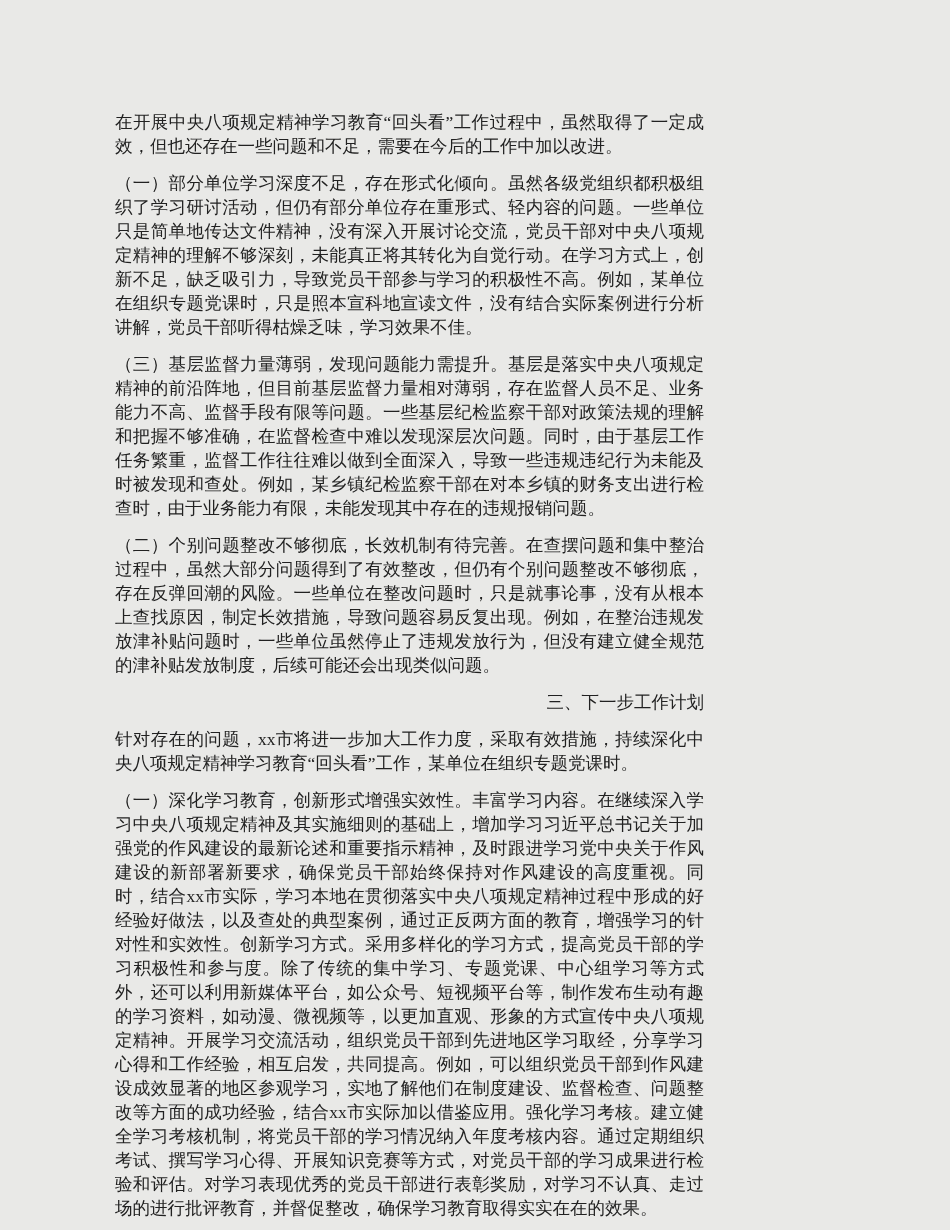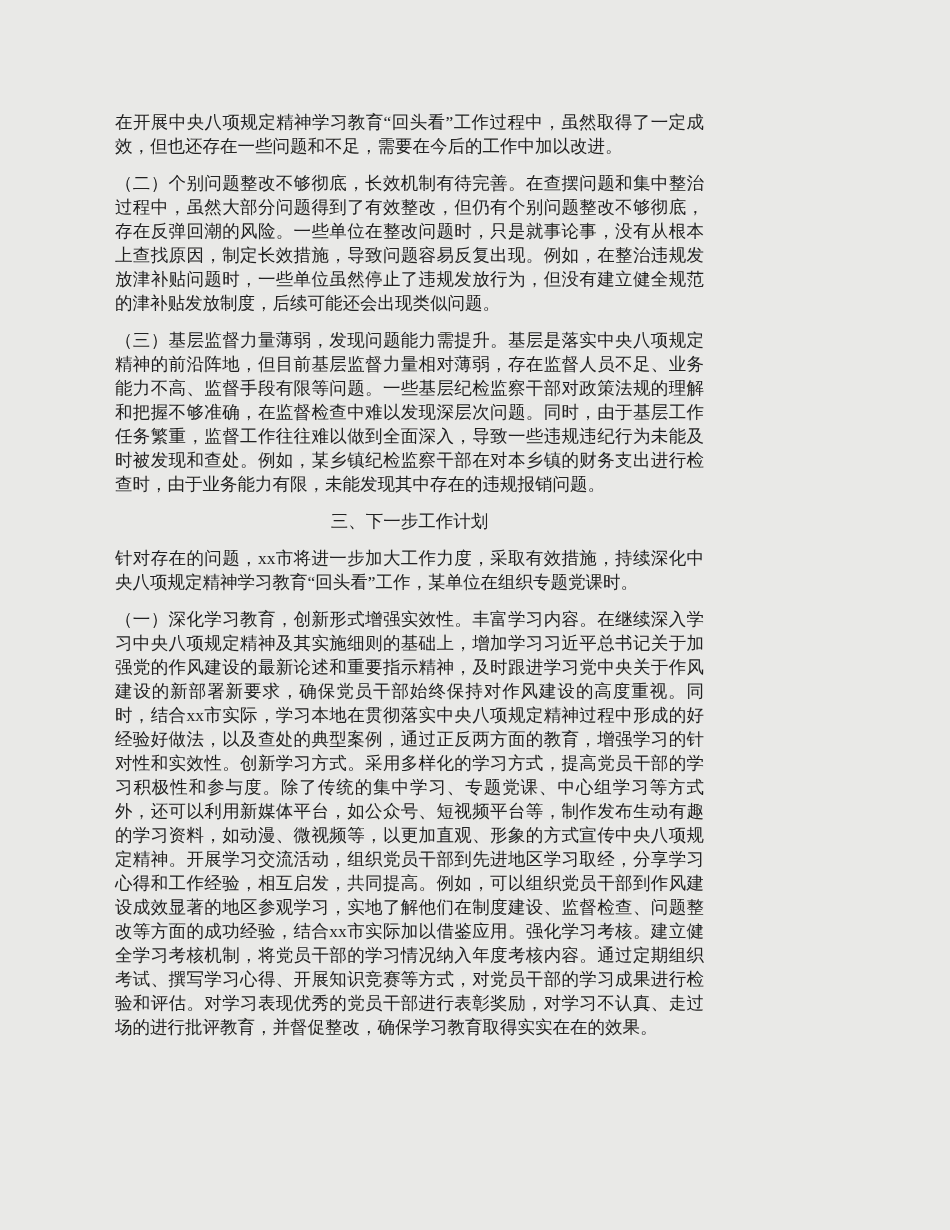--- a/index.html
+++ b/index.html
@@ -25,27 +25,28 @@
       font-size: 17.5px;
       line-height: 24px;
       text-align: justify;
       text-justify: inter-ideograph;
       word-break: break-all;
     }
     .doc-heading {
       margin: 0 0 13px 0;
       font-size: 17.5px;
       line-height: 24px;
-      text-align: center;
+      text-align: right;
       font-weight: normal;
     }
   </style>
 </head>
 <body>
 
 <div class="doc-page">
   <p class="doc-paragraph">在开展中央八项规定精神学习教育“回头看”工作过程中，虽然取得了一定成效，但也还存在一些问题和不足，需要在今后的工作中加以改进。</p>
+  <p class="doc-paragraph">（一）部分单位学习深度不足，存在形式化倾向。虽然各级党组织都积极组织了学习研讨活动，但仍有部分单位存在重形式、轻内容的问题。一些单位只是简单地传达文件精神，没有深入开展讨论交流，党员干部对中央八项规定精神的理解不够深刻，未能真正将其转化为自觉行动。在学习方式上，创新不足，缺乏吸引力，导致党员干部参与学习的积极性不高。例如，某单位在组织专题党课时，只是照本宣科地宣读文件，没有结合实际案例进行分析讲解，党员干部听得枯燥乏味，学习效果不佳。</p>
+  <p class="doc-paragraph">（三）基层监督力量薄弱，发现问题能力需提升。基层是落实中央八项规定精神的前沿阵地，但目前基层监督力量相对薄弱，存在监督人员不足、业务能力不高、监督手段有限等问题。一些基层纪检监察干部对政策法规的理解和把握不够准确，在监督检查中难以发现深层次问题。同时，由于基层工作任务繁重，监督工作往往难以做到全面深入，导致一些违规违纪行为未能及时被发现和查处。例如，某乡镇纪检监察干部在对本乡镇的财务支出进行检查时，由于业务能力有限，未能发现其中存在的违规报销问题。</p>
   <p class="doc-paragraph">（二）个别问题整改不够彻底，长效机制有待完善。在查摆问题和集中整治过程中，虽然大部分问题得到了有效整改，但仍有个别问题整改不够彻底，存在反弹回潮的风险。一些单位在整改问题时，只是就事论事，没有从根本上查找原因，制定长效措施，导致问题容易反复出现。例如，在整治违规发放津补贴问题时，一些单位虽然停止了违规发放行为，但没有建立健全规范的津补贴发放制度，后续可能还会出现类似问题。</p>
-  <p class="doc-paragraph">（三）基层监督力量薄弱，发现问题能力需提升。基层是落实中央八项规定精神的前沿阵地，但目前基层监督力量相对薄弱，存在监督人员不足、业务能力不高、监督手段有限等问题。一些基层纪检监察干部对政策法规的理解和把握不够准确，在监督检查中难以发现深层次问题。同时，由于基层工作任务繁重，监督工作往往难以做到全面深入，导致一些违规违纪行为未能及时被发现和查处。例如，某乡镇纪检监察干部在对本乡镇的财务支出进行检查时，由于业务能力有限，未能发现其中存在的违规报销问题。</p>
   <p class="doc-heading">三、下一步工作计划</p>
   <p class="doc-paragraph">针对存在的问题，xx市将进一步加大工作力度，采取有效措施，持续深化中央八项规定精神学习教育“回头看”工作，某单位在组织专题党课时。</p>
   <p class="doc-paragraph">（一）深化学习教育，创新形式增强实效性。丰富学习内容。在继续深入学习中央八项规定精神及其实施细则的基础上，增加学习习近平总书记关于加强党的作风建设的最新论述和重要指示精神，及时跟进学习党中央关于作风建设的新部署新要求，确保党员干部始终保持对作风建设的高度重视。同时，结合xx市实际，学习本地在贯彻落实中央八项规定精神过程中形成的好经验好做法，以及查处的典型案例，通过正反两方面的教育，增强学习的针对性和实效性。创新学习方式。采用多样化的学习方式，提高党员干部的学习积极性和参与度。除了传统的集中学习、专题党课、中心组学习等方式外，还可以利用新媒体平台，如公众号、短视频平台等，制作发布生动有趣的学习资料，如动漫、微视频等，以更加直观、形象的方式宣传中央八项规定精神。开展学习交流活动，组织党员干部到先进地区学习取经，分享学习心得和工作经验，相互启发，共同提高。例如，可以组织党员干部到作风建设成效显著的地区参观学习，实地了解他们在制度建设、监督检查、问题整改等方面的成功经验，结合xx市实际加以借鉴应用。强化学习考核。建立健全学习考核机制，将党员干部的学习情况纳入年度考核内容。通过定期组织考试、撰写学习心得、开展知识竞赛等方式，对党员干部的学习成果进行检验和评估。对学习表现优秀的党员干部进行表彰奖励，对学习不认真、走过场的进行批评教育，并督促整改，确保学习教育取得实实在在的效果。</p>
 </div>
 
 </body></html>

